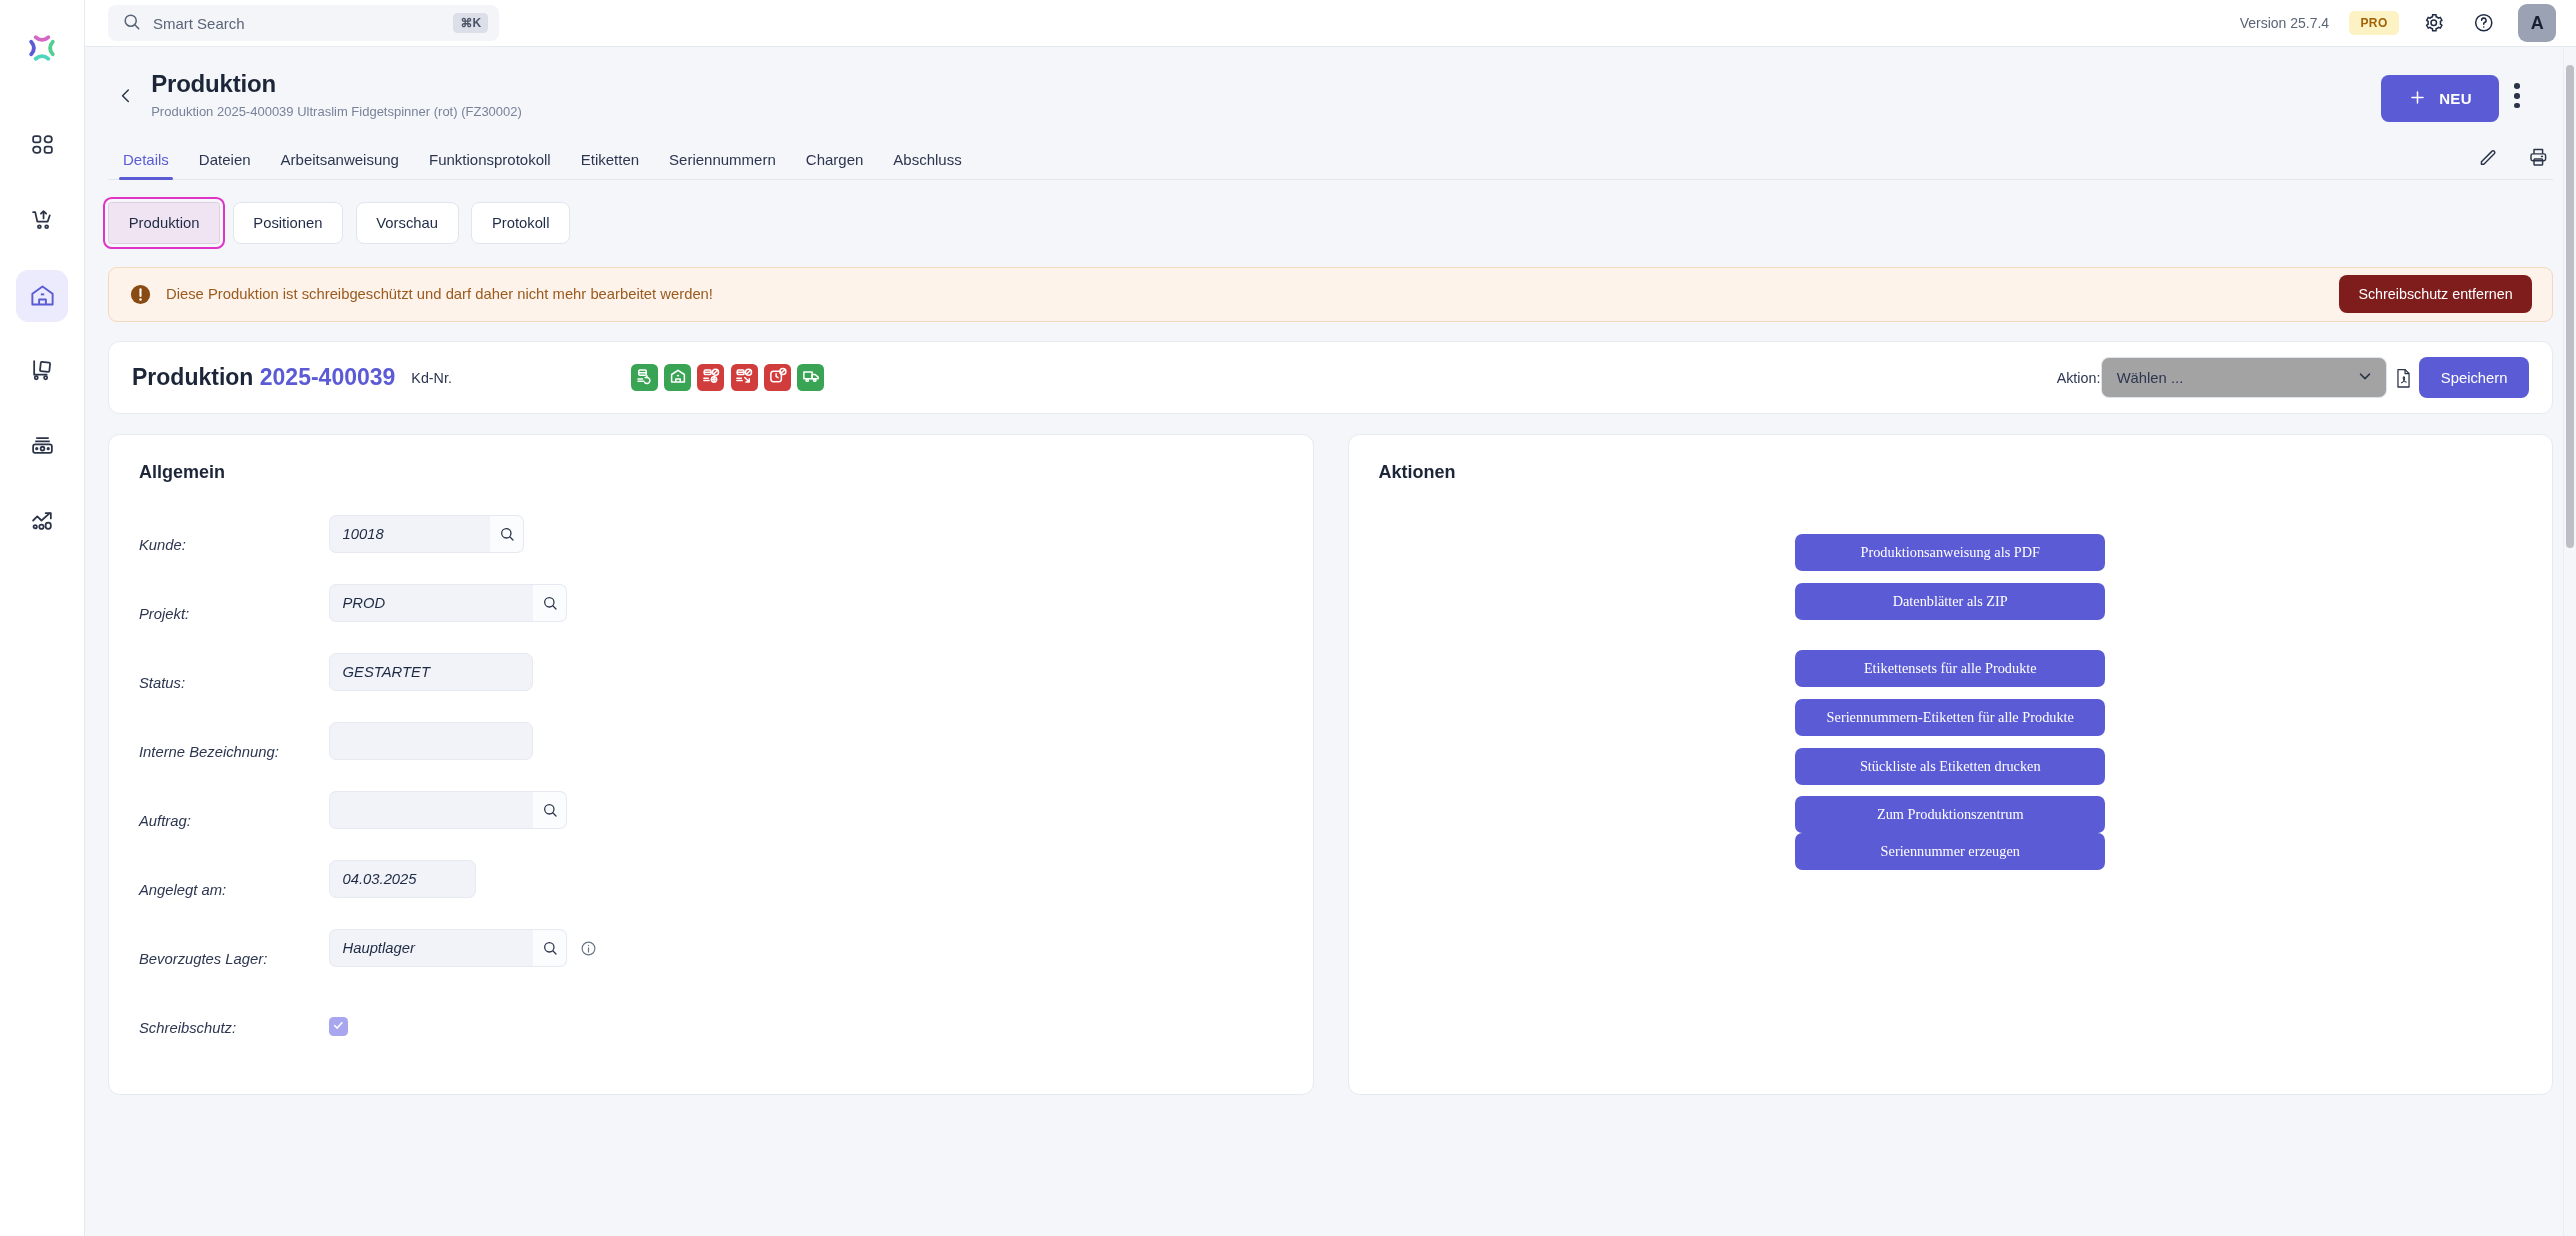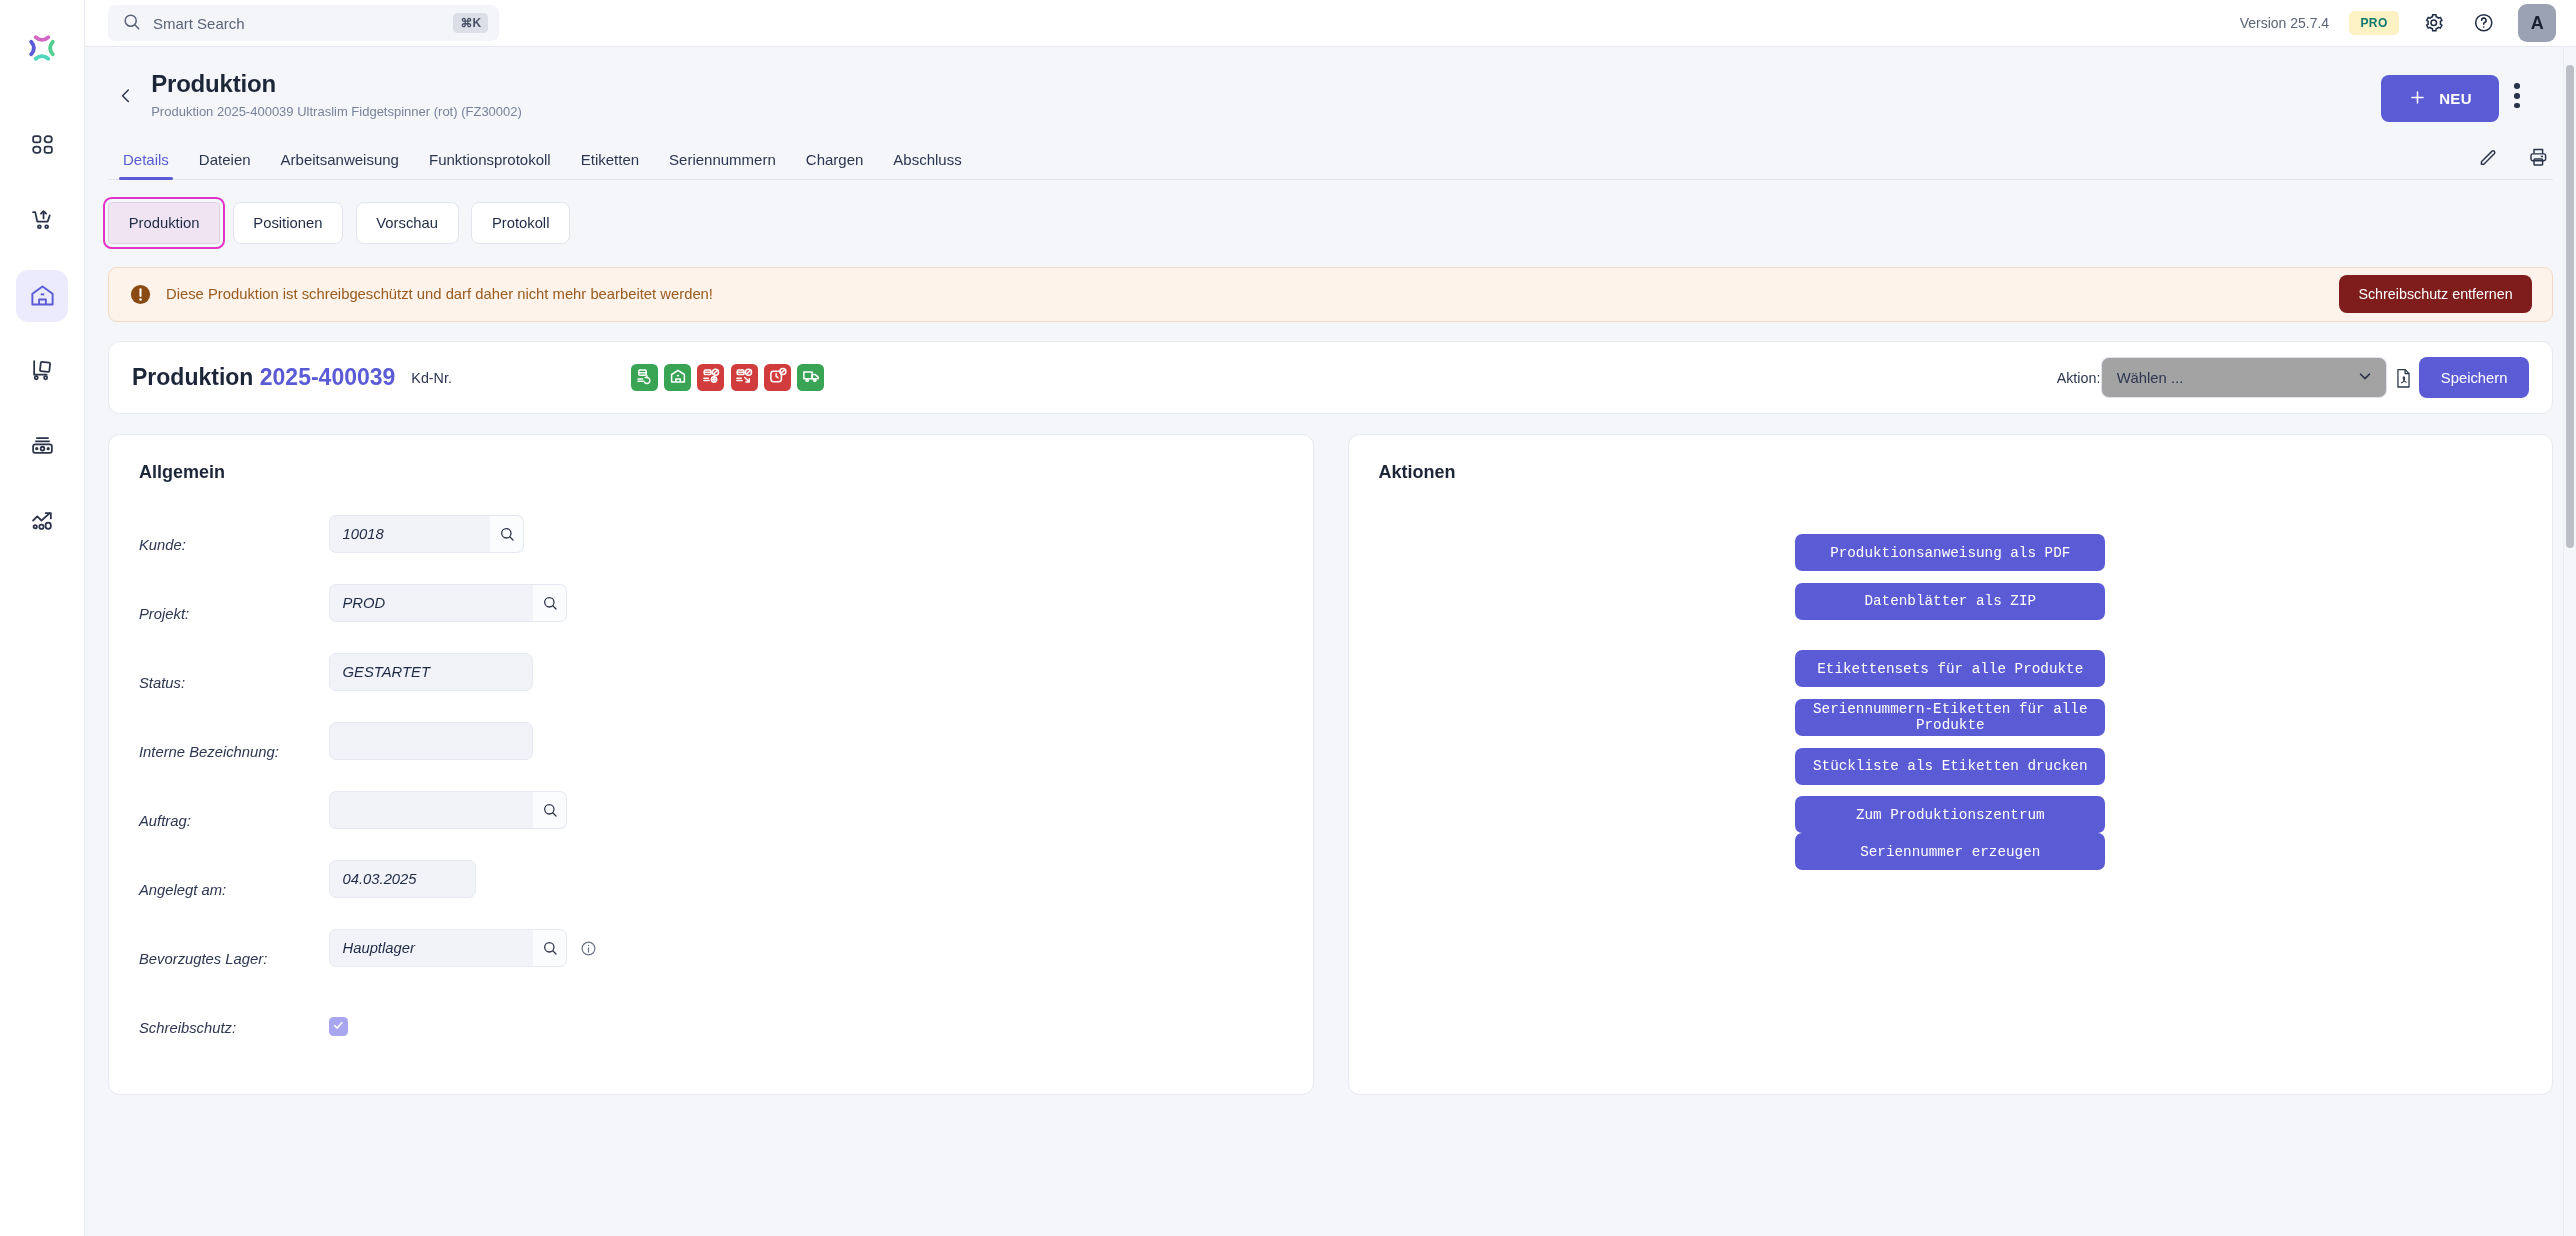--- a/index.html
+++ b/index.html
@@ -49,21 +49,21 @@
   }
   .search-box .ph { flex: 1 1 auto; font-size: 15px; color: #5a6477; }
   .kbd {
     background: #dcdfe8; color: #4b5468;
     font-size: 12px; font-weight: 700;
     border-radius: 4.5px; padding: 3.6px 7.2px; line-height: 1;
   }
   .topbar-right { margin-left: auto; display: flex; align-items: center; gap: 19.7px; }
   .version { font-size: 14px; color: #5a6477; }
   .pro-badge {
-    background: #fcf2c4; color: #0f766e;
+    background: #fcf2c4; color: #a16207;
     font-size: 12px; font-weight: 700; letter-spacing: 0.4px;
     border-radius: 5.4px; padding: 6.3px 11.6px; line-height: 1;
   }
   .icon-btn { width: 30px; height: 30px; display: flex; align-items: center; justify-content: center; cursor: pointer; }
   .avatar {
     width: 38px; height: 38px; border-radius: 9px;
     background: #9aa2b4; color: #17202f;
     display: flex; align-items: center; justify-content: center;
     font-size: 18px; font-weight: 700; cursor: pointer;
   }
@@ -196,21 +196,21 @@
   .chk {
     width: 19px; height: 19px; border-radius: 4.5px; background: #a7a6ee;
     display: flex; align-items: center; justify-content: center; cursor: pointer;
   }
 
   
   .actions { display: flex; flex-direction: column; align-items: center; gap: 11.6px; margin-top: 29px; }
   .act-btn {
     width: 310px; height: 37px; background: #5b5bd6; color: #fff;
     border: none; border-radius: 7.2px; font-size: 14.3px; font-weight: 500;
-    cursor: pointer; font-family: Liberation Mono, monospace;
+    cursor: pointer; font-family: Liberation Serif, serif;
     display: flex; align-items: center; justify-content: center;
   }
   .act-gap-lg { margin-top: 19px; }
   .act-nogap { margin-top: -11.6px; }
 
   
   .sbtrack {
     position: absolute; top: 0; right: 0; width: 13.4px; height: 100%;
     background: #f4f6fa; border-left: 0.9px solid #e9ecf3;
   }

